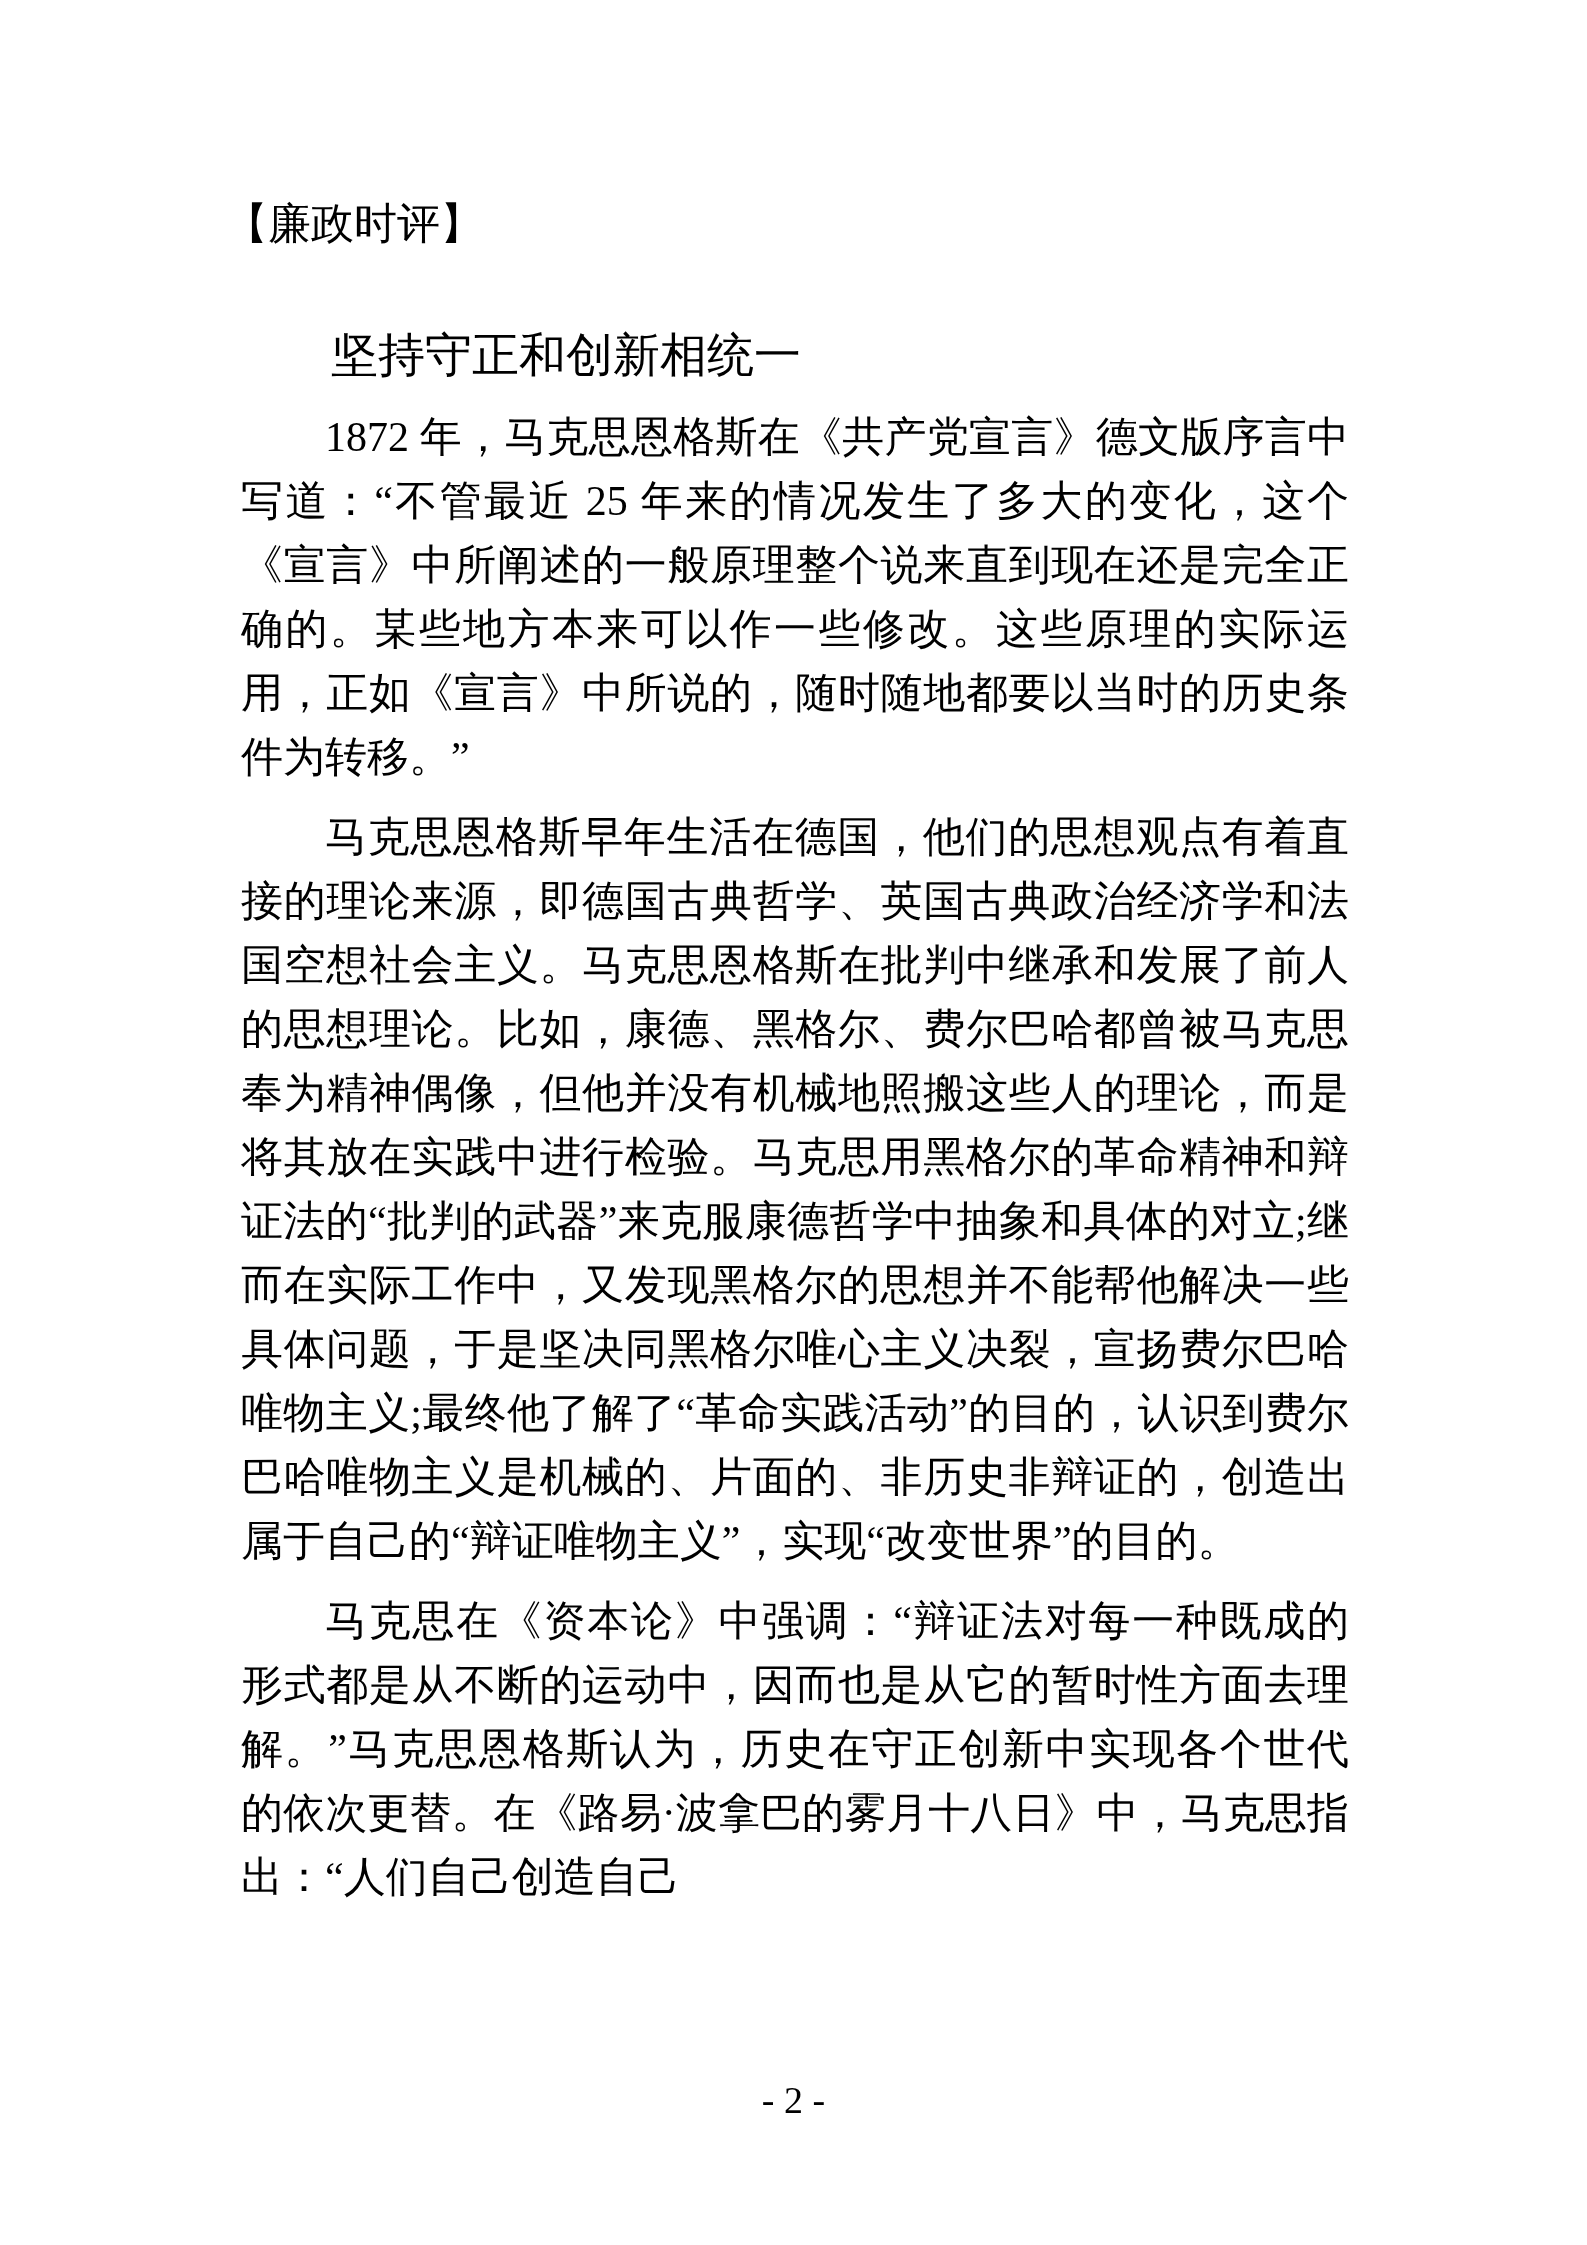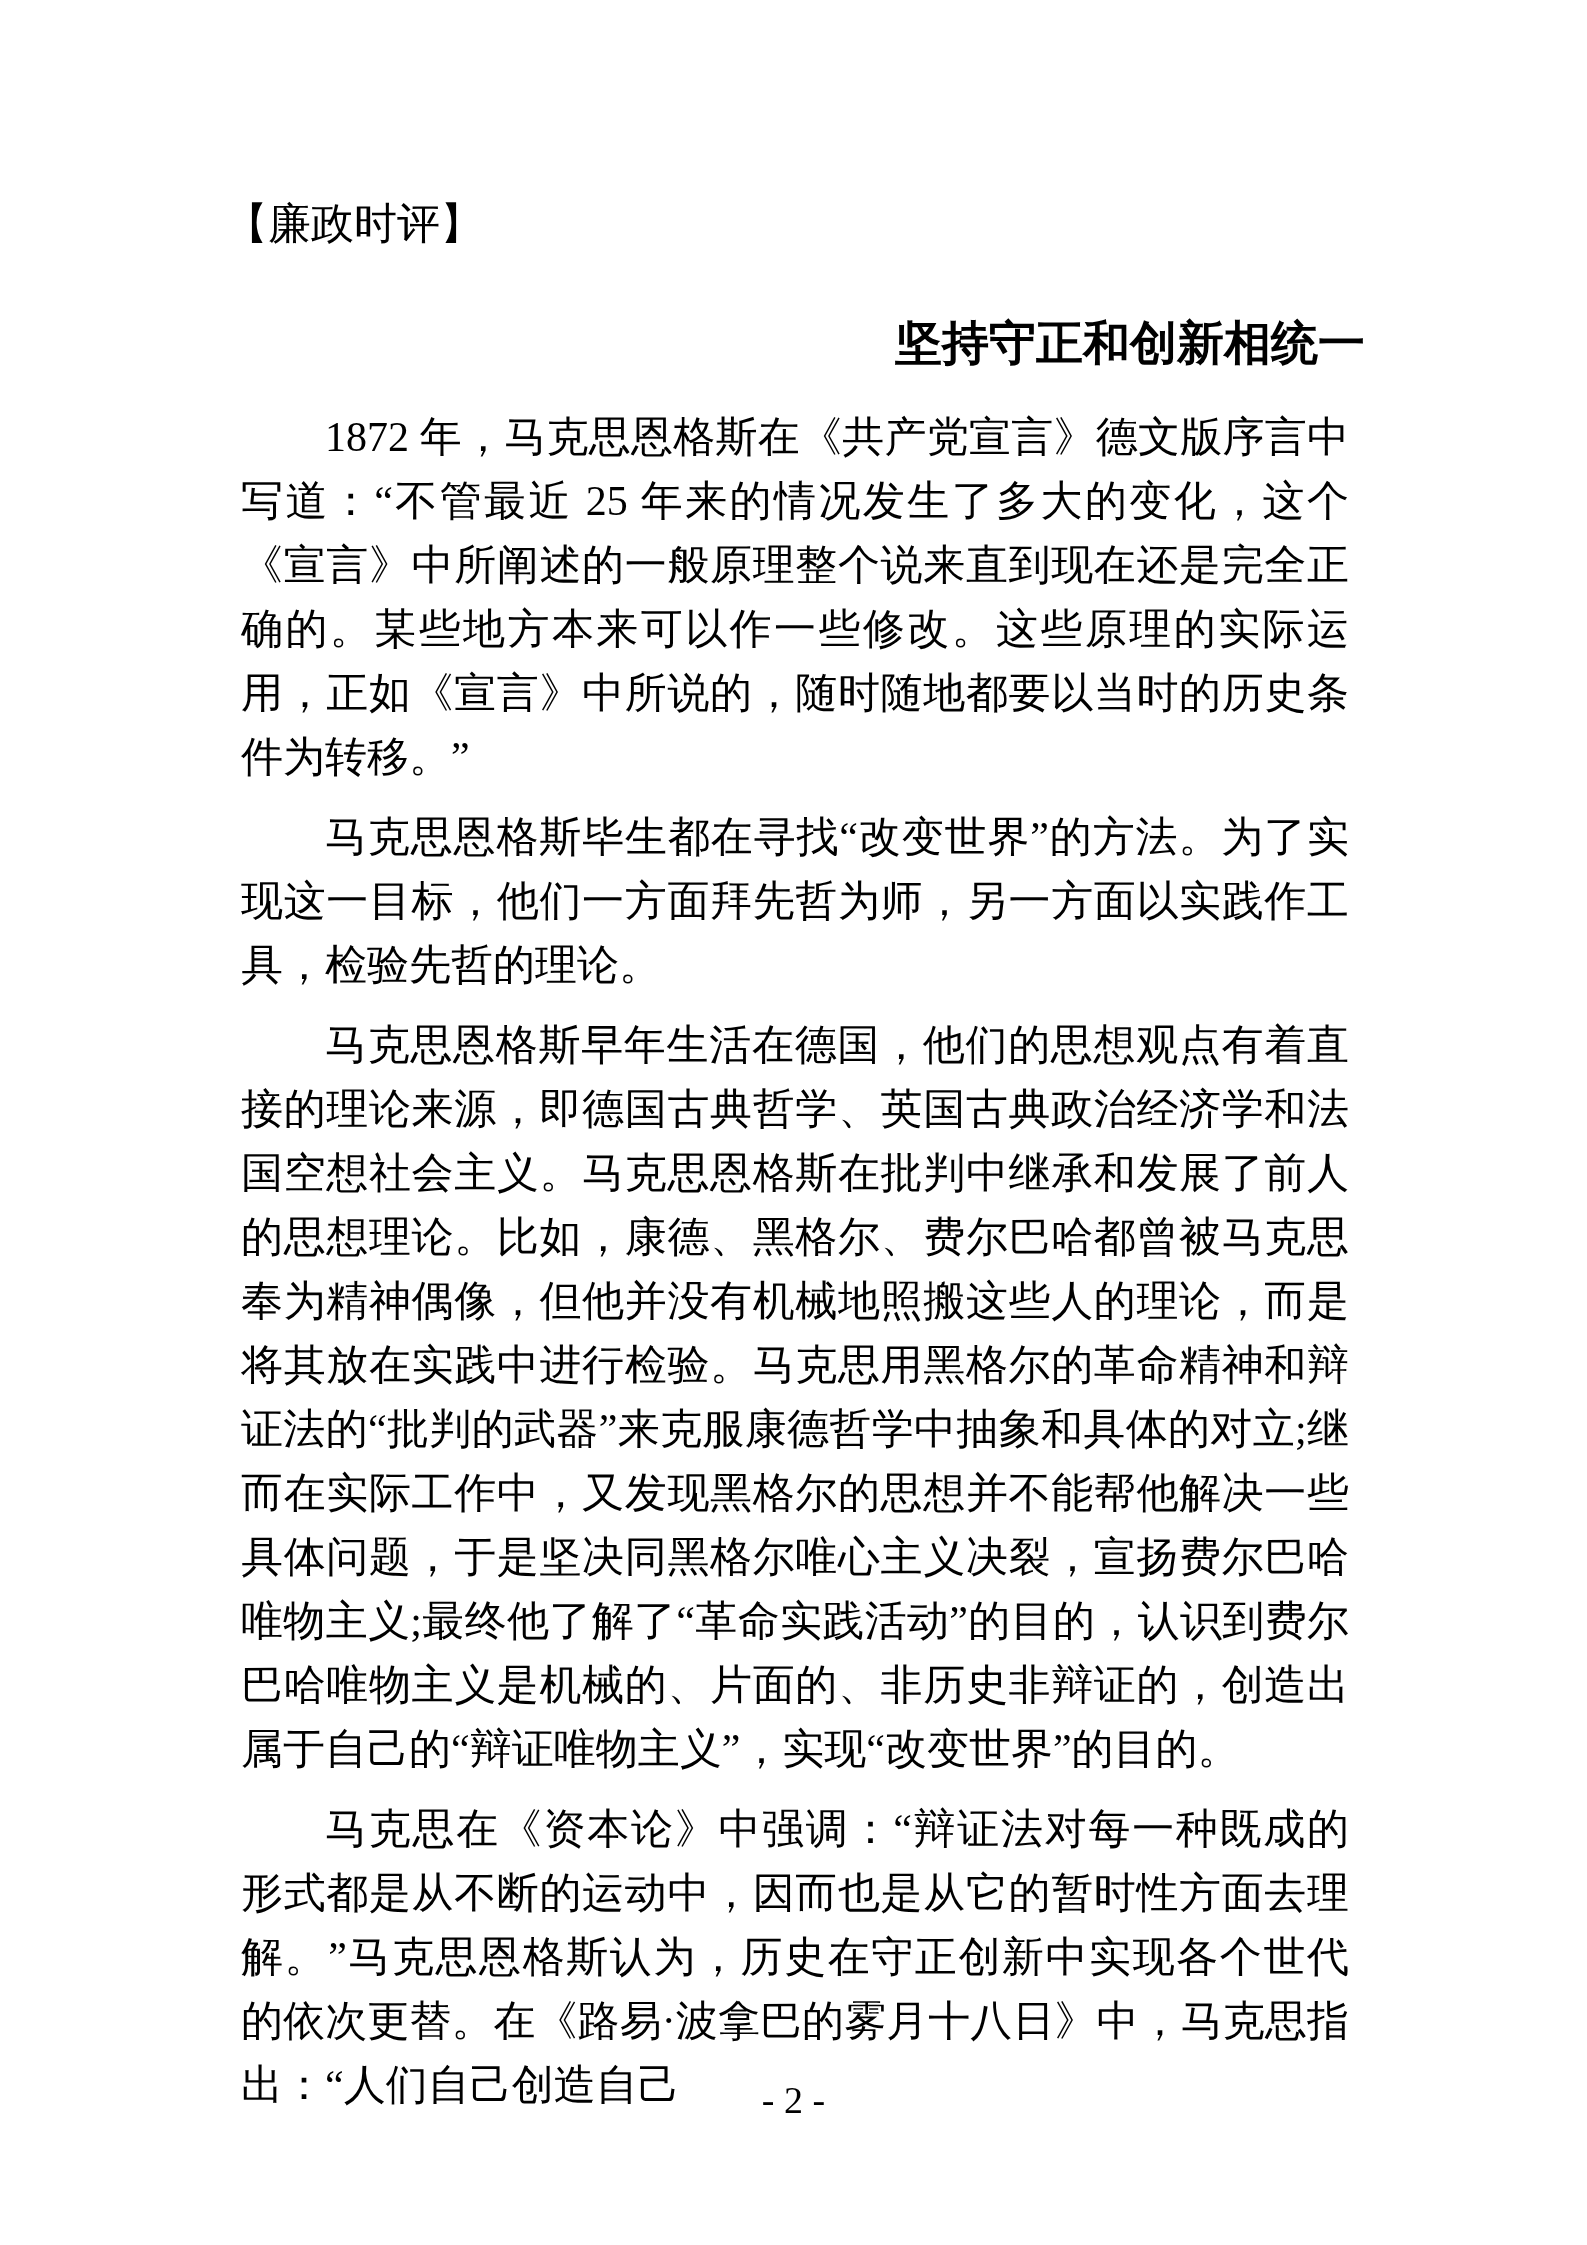--- a/index.html
+++ b/index.html
@@ -24,26 +24,26 @@
     top: 198px;
     font-size: 43px;
     line-height: 1.2;
     white-space: nowrap;
   }
   .article-title {
     position: absolute;
     left: 225px;
     top: 314px;
     width: 1140px;
-    margin: 0;
-    text-align: right;
+    margin: 12px;
+    text-align: left;
     
     text-indent: 94px;
     font-size: 47px;
-    font-weight: bold;
+    font-weight: normal;
     line-height: 1.25;
     white-space: nowrap;
   }
   .article-body {
     position: absolute;
     left: 225px;
     top: 389px;
     width: 1140px;
     font-size: 42px;
     line-height: 64px;
@@ -68,20 +68,19 @@
 <body>
 
 <div class="page">
 
   <div class="section-tag">【廉政时评】</div>
 
   <h1 class="article-title">坚持守正和创新相统一</h1>
 
   <div class="article-body">
     <p>1872 年，马克思恩格斯在《共产党宣言》德文版序言中写道：“不管最近 25 年来的情况发生了多大的变化，这个《宣言》中所阐述的一般原理整个说来直到现在还是完全正确的。某些地方本来可以作一些修改。这些原理的实际运用，正如《宣言》中所说的，随时随地都要以当时的历史条件为转移。”</p>
-    <p>马克思恩格斯毕生都在寻找“改变世界”的方法。为了实现这一目标，他们一方面拜先哲为师，另一方面以实践作工具，检验先哲的理论。</p>
     <p>马克思恩格斯早年生活在德国，他们的思想观点有着直接的理论来源，即德国古典哲学、英国古典政治经济学和法国空想社会主义。马克思恩格斯在批判中继承和发展了前人的思想理论。比如，康德、黑格尔、费尔巴哈都曾被马克思奉为精神偶像，但他并没有机械地照搬这些人的理论，而是将其放在实践中进行检验。马克思用黑格尔的革命精神和辩证法的“批判的武器”来克服康德哲学中抽象和具体的对立;继而在实际工作中，又发现黑格尔的思想并不能帮他解决一些具体问题，于是坚决同黑格尔唯心主义决裂，宣扬费尔巴哈唯物主义;最终他了解了“革命实践活动”的目的，认识到费尔巴哈唯物主义是机械的、片面的、非历史非辩证的，创造出属于自己的“辩证唯物主义”，实现“改变世界”的目的。</p>
     <p>马克思在《资本论》中强调：“辩证法对每一种既成的形式都是从不断的运动中，因而也是从它的暂时性方面去理解。”马克思恩格斯认为，历史在守正创新中实现各个世代的依次更替。在《路易·波拿巴的雾月十八日》中，马克思指出：“人们自己创造自己</p>
   </div>
 
   <div class="page-footer">- 2 -</div>
 
 </div>
 
 </body></html>

